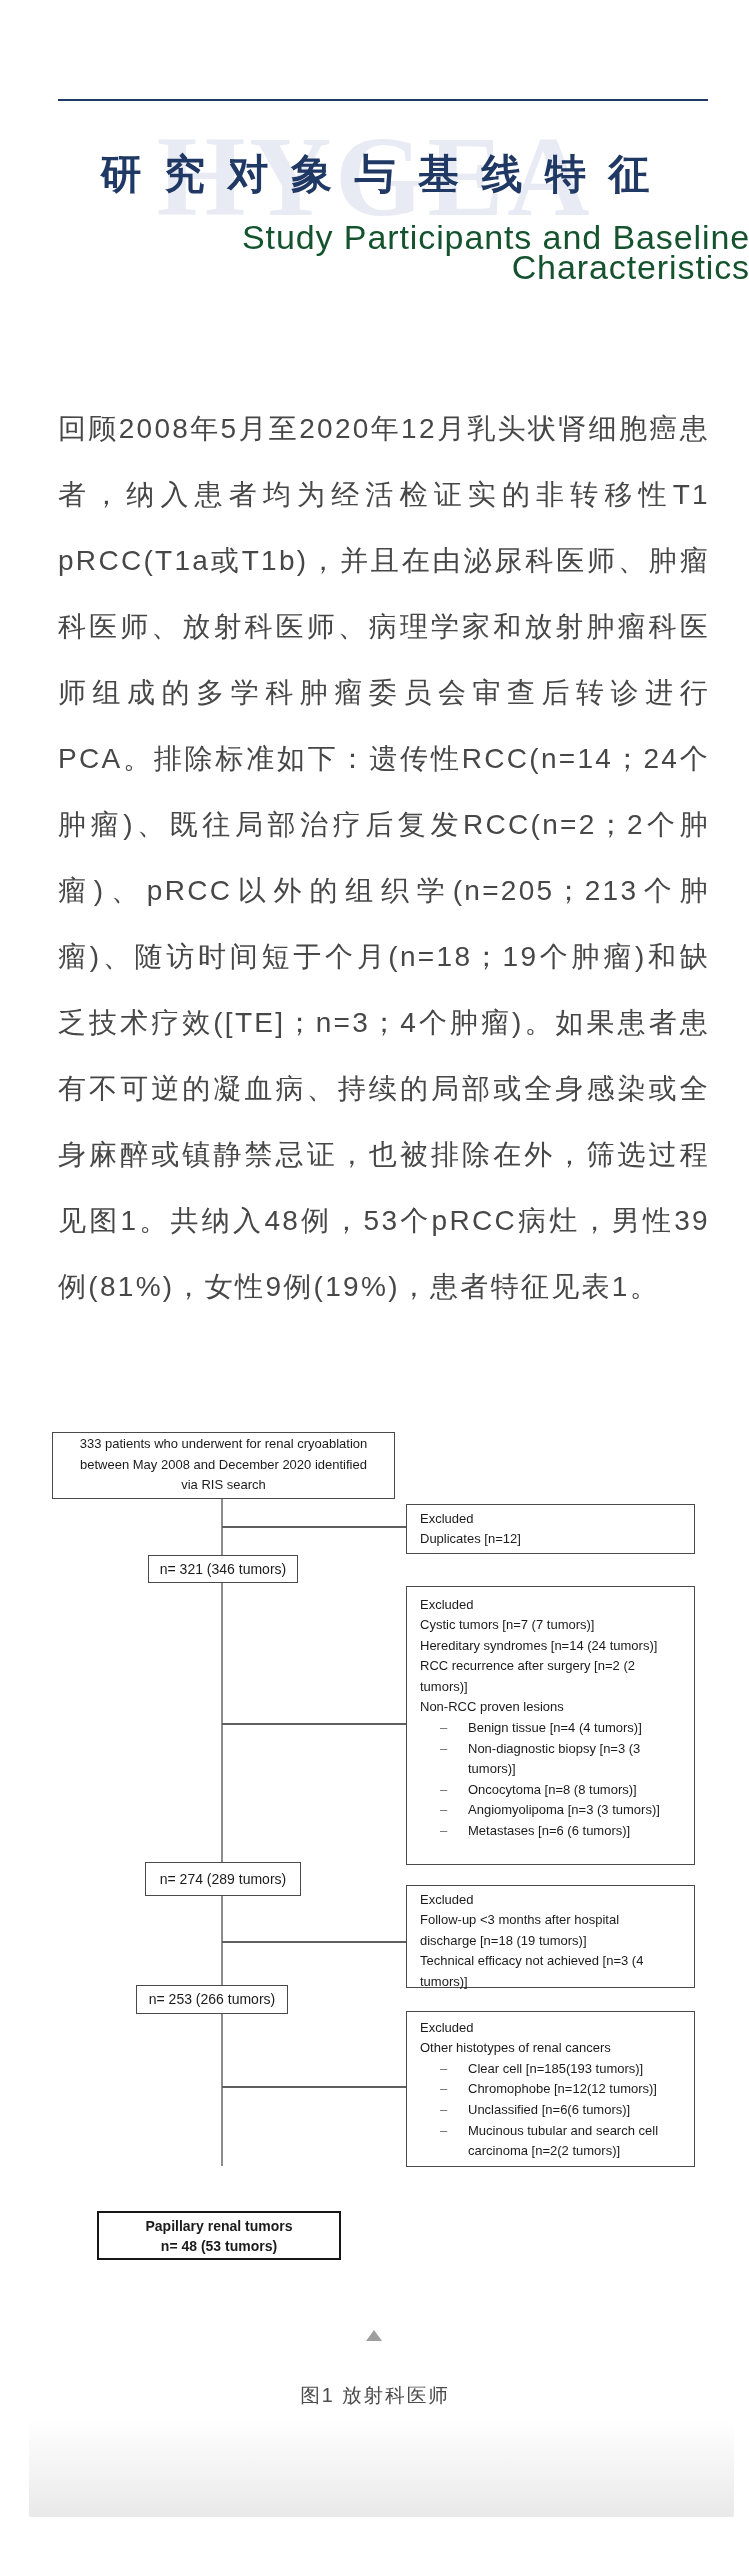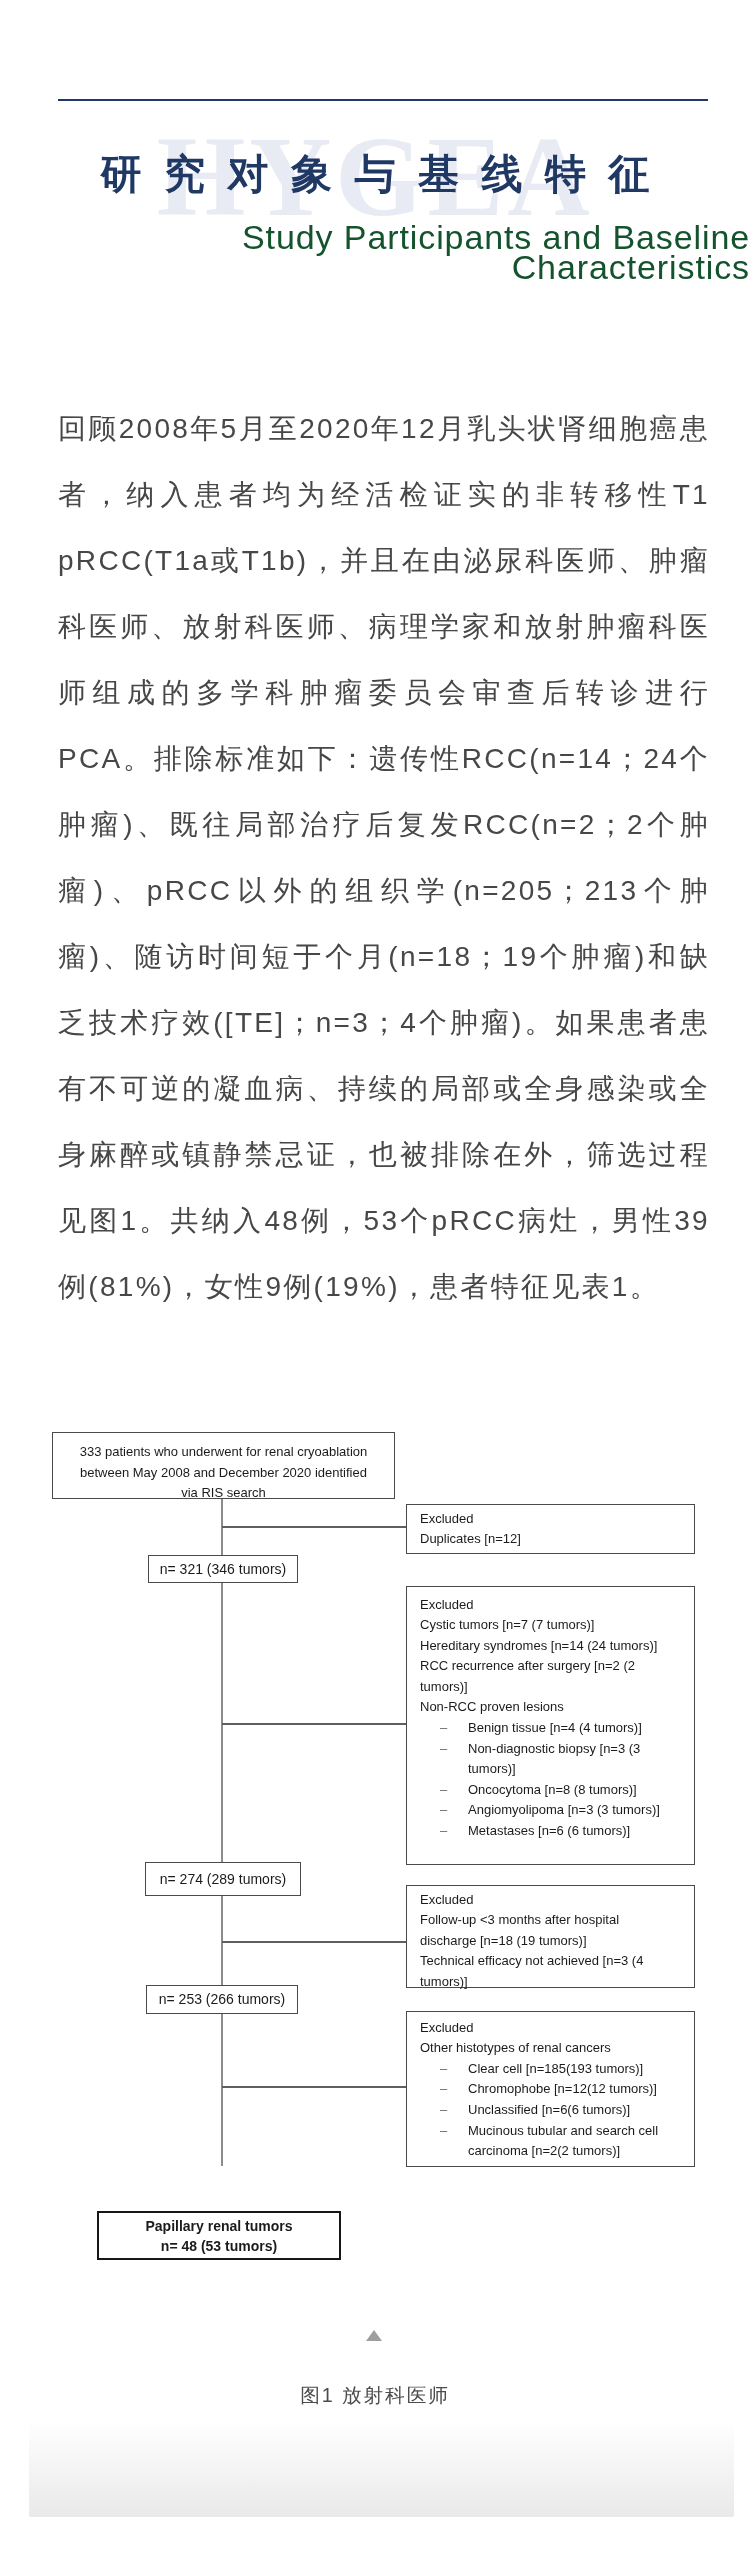--- a/index.html
+++ b/index.html
@@ -49,21 +49,21 @@
     position:absolute; background:#ffffff;
     border:1.4px solid #4a4a4a;
     color:#1b1b1b; font-size:13px; line-height:20.6px;
   }
   .flow-box .line { white-space:nowrap; padding-left:13px; }
   .flow-box .line-bullet { position:relative; padding-left:61px; }
   .flow-box .line-bullet::before {
     content:"\2013"; position:absolute; left:33px; color:#6a6a6a;
   }
   .flow-box .line-cont { padding-left:61px; }
-  .start-box { padding-top:9px; }
+  .start-box { padding-top:1px; }
   .start-box .line, .final-box .line { text-align:center; padding-left:0; }
   .count-box {
     display:flex; align-items:center; justify-content:center;
     font-size:14px; white-space:nowrap;
   }
   .final-box { border:2.3px solid #161616; font-weight:bold; font-size:14px; padding-top:2.8px;margin-top:44px; }
   .excl-box { padding-top:5.6px; }
   
   .fig-triangle {
     position:absolute; left:366px; top:2330px;
@@ -138,21 +138,21 @@
         <div class="line line-plain">Other histotypes of renal cancers</div>
         <div class="line line-bullet">Clear cell [n=185(193 tumors)]</div>
         <div class="line line-bullet">Chromophobe [n=12(12 tumors)]</div>
         <div class="line line-bullet">Unclassified [n=6(6 tumors)]</div>
         <div class="line line-bullet">Mucinous tubular and search cell</div>
         <div class="line line-cont">carcinoma [n=2(2 tumors)]</div>
       </div>
 
     <div class="flow-box count-box" style="left:148px; top:1555px; width:150px; height:28px;">n= 321 (346 tumors)</div>
     <div class="flow-box count-box" style="left:145px; top:1862px; width:156px; height:34px;">n= 274 (289 tumors)</div>
-    <div class="flow-box count-box" style="left:146px; top:1985px; width:152px; height:29px;">n= 253 (266 tumors)</div>
+    <div class="flow-box count-box" style="left:136px; top:1985px; width:152px; height:29px;">n= 253 (266 tumors)</div>
 
     <div class="flow-box final-box" style="left:97px; top:2167px; width:244px; height:49px;">
         <div class="line">Papillary renal tumors</div>
         <div class="line">n= 48 (53 tumors)</div>
       </div>
   </div>
 
   <div class="fig-triangle"></div>
   <div class="fig-caption">图1 放射科医师</div>
   <div class="bottom-gradient"></div>

